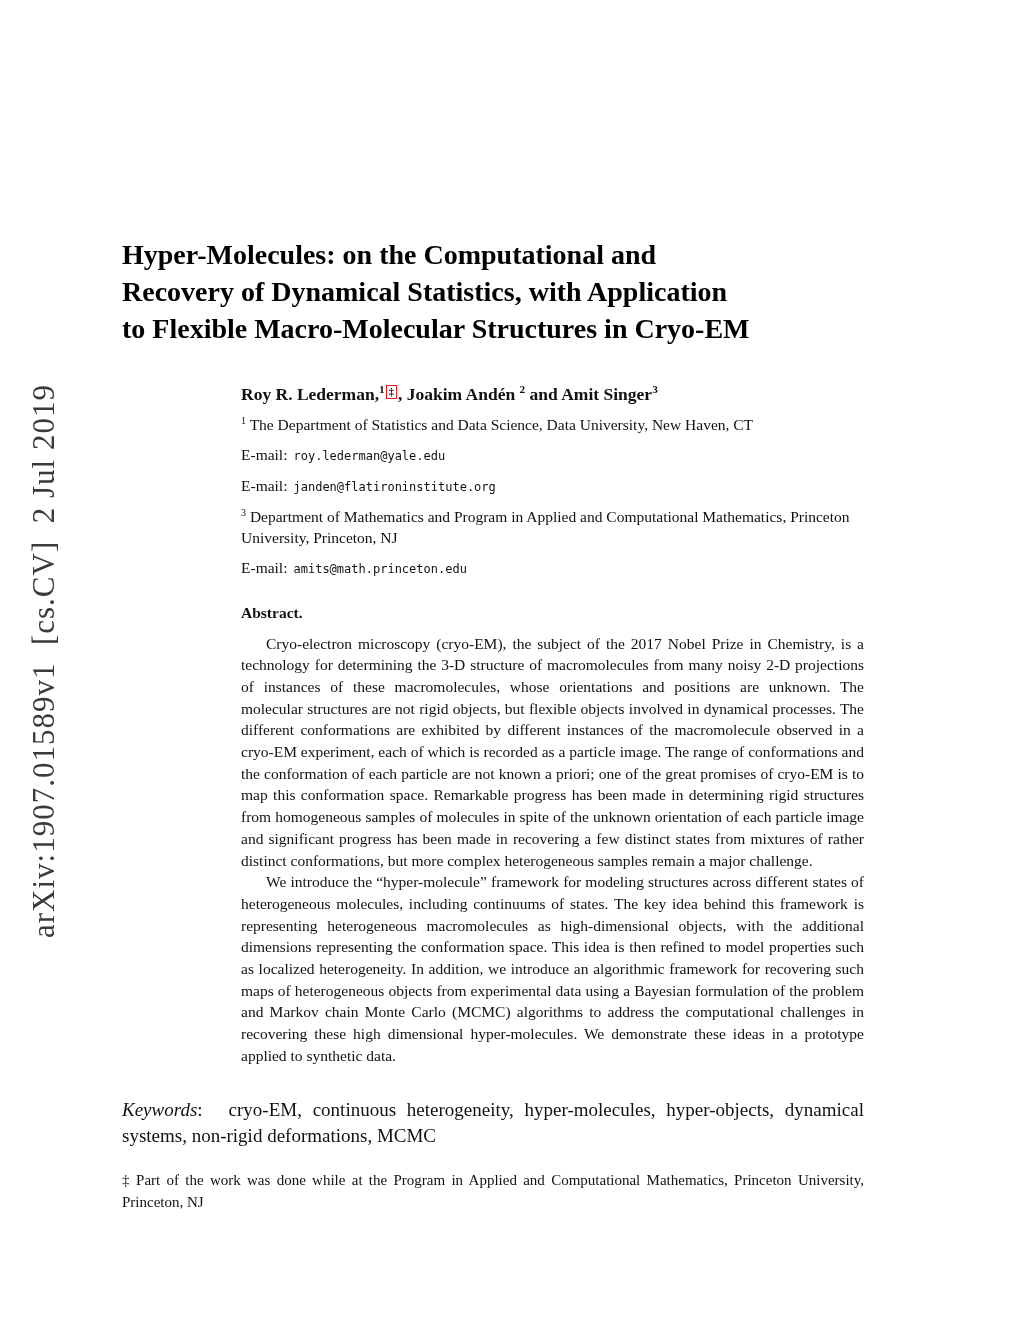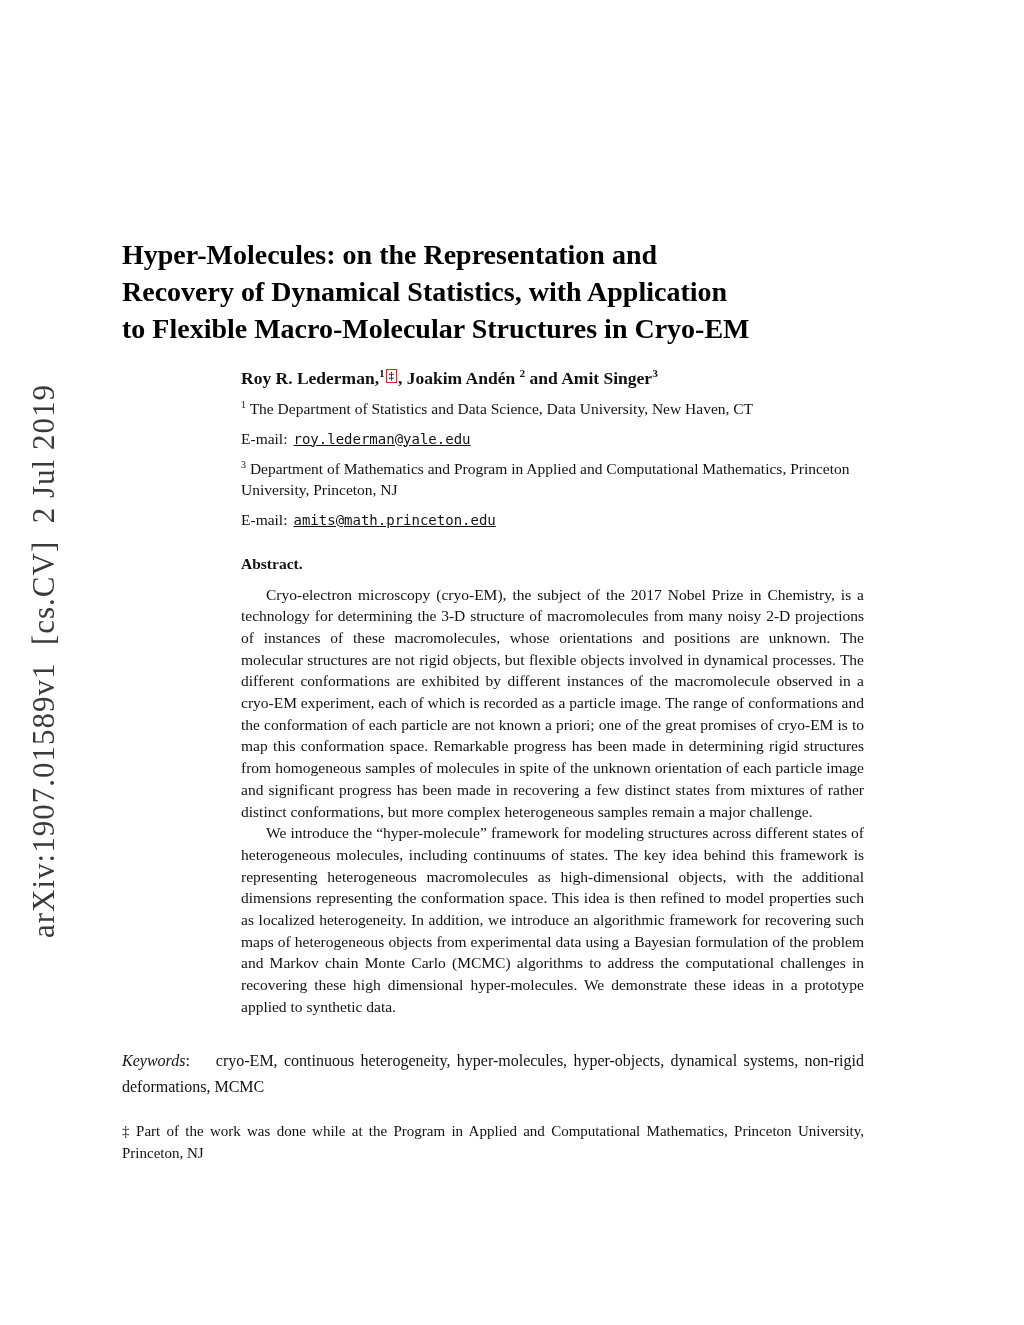--- a/index.html
+++ b/index.html
@@ -24,52 +24,52 @@
     color: #3a3a3a;
   }
 
   .content { position: absolute; left: 122px; top: 236px; width: 742px; }
 
   .title { font-size: 28px; font-weight: bold; line-height: 37px; color: #000; }
   .title .tline { display: block; }
 
   .inner { margin-left: 119px; width: 623px; }
 
-  .authors { margin-top: 20px; font-size: 17.5px; font-weight: bold; line-height: 23px; }
+  .authors { margin-top: 36px; font-size: 17.5px; font-weight: bold; line-height: 23px; }
   sup { font-size: 65%; vertical-align: super; line-height: 0; }
 
   .refbox {
     display: inline-block;
     border: 1.2px solid #dd2222;
     font-size: 10.5px;
     line-height: 12px;
     padding: 0 2px;
     margin: 0 1px;
     vertical-align: 5px;
     font-weight: bold;
     color: #111;
   }
 
   .affil { font-size: 15.5px; line-height: 21.5px; margin-top: 8px; }
   .email-line { font-size: 15.5px; line-height: 21px; margin-top: 8px; }
   .email-label { margin-right: 6px; }
-  .email { font-family: "DejaVu Sans Mono", monospace; font-size: 14px; text-decoration: underline; }
+  .email { font-family: "DejaVu Sans Mono", monospace; font-size: 12px; }
 
   .abstract { margin-top: 22px; }
   .abs-head { font-weight: bold; font-size: 15.5px; line-height: 21px; margin-bottom: 10px; }
   .abs-para {
     font-size: 15.5px;
     line-height: 21.7px;
     text-align: justify;
     text-indent: 25px;
   }
 
   .keywords {
     margin-top: 30px;
-    font-size: 16px;
+    font-size: 19px;
     line-height: 26px;
     text-align: justify;
   }
   .kw-label { font-style: italic; }
   .kw-gap { display: inline-block; width: 26px; }
 
   .footnote {
     margin-top: 20px;
     font-size: 15px;
     line-height: 22px;
@@ -80,32 +80,33 @@
 </head>
 <body>
 
 <div class="page">
 
   <div class="watermark">arXiv:1907.01589v1  [cs.CV]  2 Jul 2019</div>
 
   <div class="content">
 
     <h1 class="title">
-      <span class="tline">Hyper-Molecules: on the Representation and</span>
+      <span class="tline">Hyper-Molecules: on the Computational and</span>
       <span class="tline">Recovery of Dynamical Statistics, with Application</span>
       <span class="tline">to Flexible Macro-Molecular Structures in Cryo-EM</span>
     </h1>
 
     <div class="inner">
 
       <p class="authors"><span>Roy R. Lederman,</span><sup>1</sup><span class="refbox">‡</span><span>, Joakim Andén </span><sup>2</sup><span> and Amit Singer</span><sup>3</sup></p>
 
       <p class="affil"><sup>1</sup><span> The Department of Statistics and Data Science, Data University, New Haven, CT</span></p>
       <p class="email-line"><span class="email-label">E-mail:</span><span class="email">roy.lederman@yale.edu</span></p>
 
+      <p class="email-line"><span class="email-label">E-mail:</span><span class="email">janden@flatironinstitute.org</span></p>
 
       <p class="affil"><sup>3</sup><span> Department of Mathematics and Program in Applied and Computational Mathematics, Princeton University, Princeton, NJ</span></p>
       <p class="email-line"><span class="email-label">E-mail:</span><span class="email">amits@math.princeton.edu</span></p>
 
       <div class="abstract">
         <p class="abs-head">Abstract.</p>
         <p class="abs-para">Cryo-electron microscopy (cryo-EM), the subject of the 2017 Nobel Prize in Chemistry, is a technology for determining the 3-D structure of macromolecules from many noisy 2-D projections of instances of these macromolecules, whose orientations and positions are unknown. The molecular structures are not rigid objects, but flexible objects involved in dynamical processes. The different conformations are exhibited by different instances of the macromolecule observed in a cryo-EM experiment, each of which is recorded as a particle image. The range of conformations and the conformation of each particle are not known a priori; one of the great promises of cryo-EM is to map this conformation space. Remarkable progress has been made in determining rigid structures from homogeneous samples of molecules in spite of the unknown orientation of each particle image and significant progress has been made in recovering a few distinct states from mixtures of rather distinct conformations, but more complex heterogeneous samples remain a major challenge.</p>
         <p class="abs-para">We introduce the “hyper-molecule” framework for modeling structures across different states of heterogeneous molecules, including continuums of states. The key idea behind this framework is representing heterogeneous macromolecules as high-dimensional objects, with the additional dimensions representing the conformation space. This idea is then refined to model properties such as localized heterogeneity. In addition, we introduce an algorithmic framework for recovering such maps of heterogeneous objects from experimental data using a Bayesian formulation of the problem and Markov chain Monte Carlo (MCMC) algorithms to address the computational challenges in recovering these high dimensional hyper-molecules. We demonstrate these ideas in a prototype applied to synthetic data.</p>
       </div>
 

